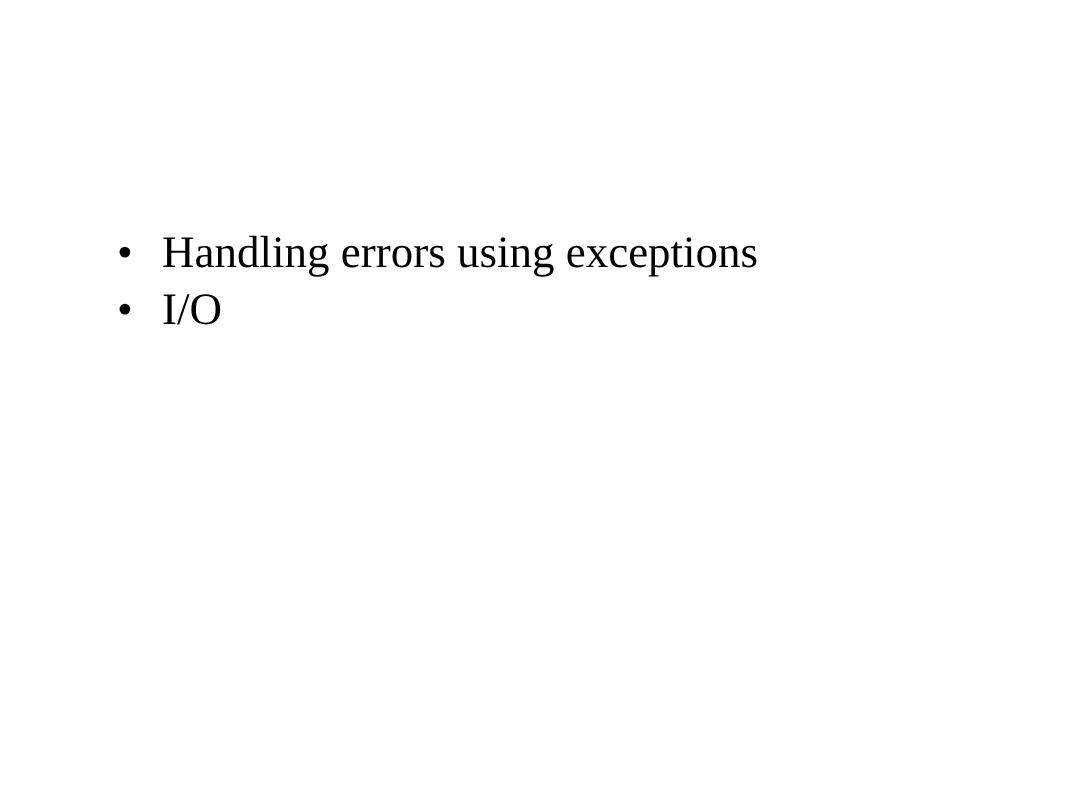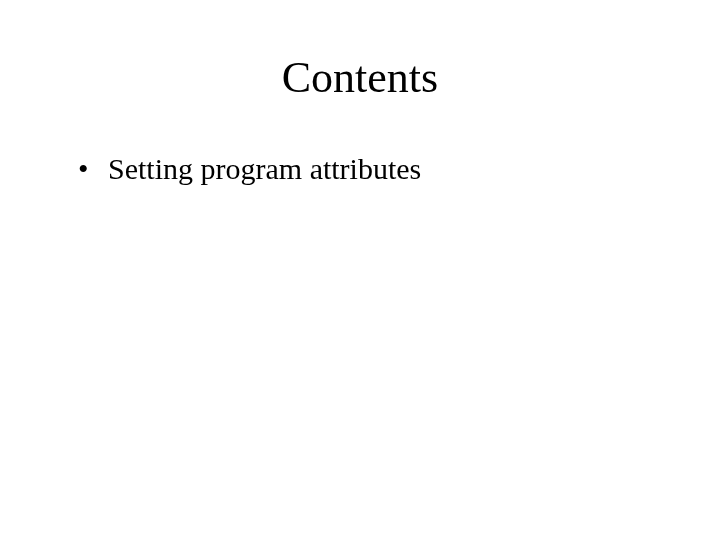--- a/index.html
+++ b/index.html
@@ -53,19 +53,19 @@
     line-height: 1.28;
   }
   .italic {
     font-style: italic;
   }
 </style>
 </head>
 <body>
 
 <div class="slide">
-  <div class="title">Contents</div>
   <div class="body">
     <ul class="bullets">
-      <li><span>Setting program attributes</span></li>
+      <li><span>Handling errors using exceptions</span></li>
+      <li><span>I/O</span></li>
     </ul>
   </div>
 </div>
 
 </body></html>

